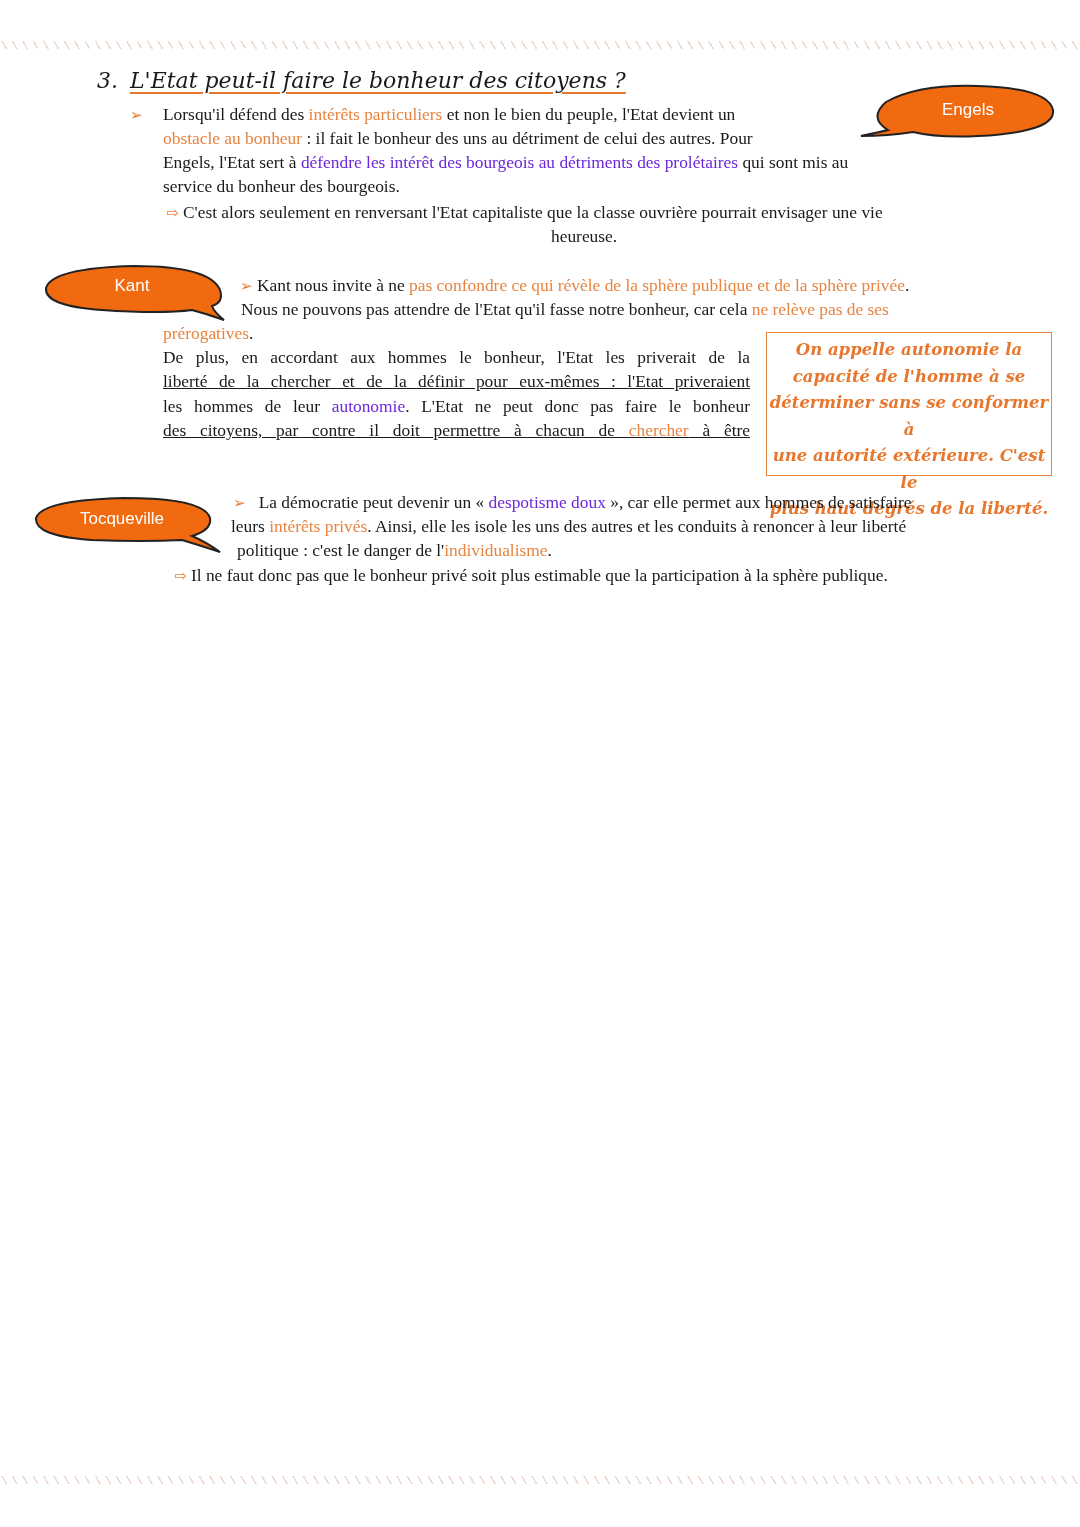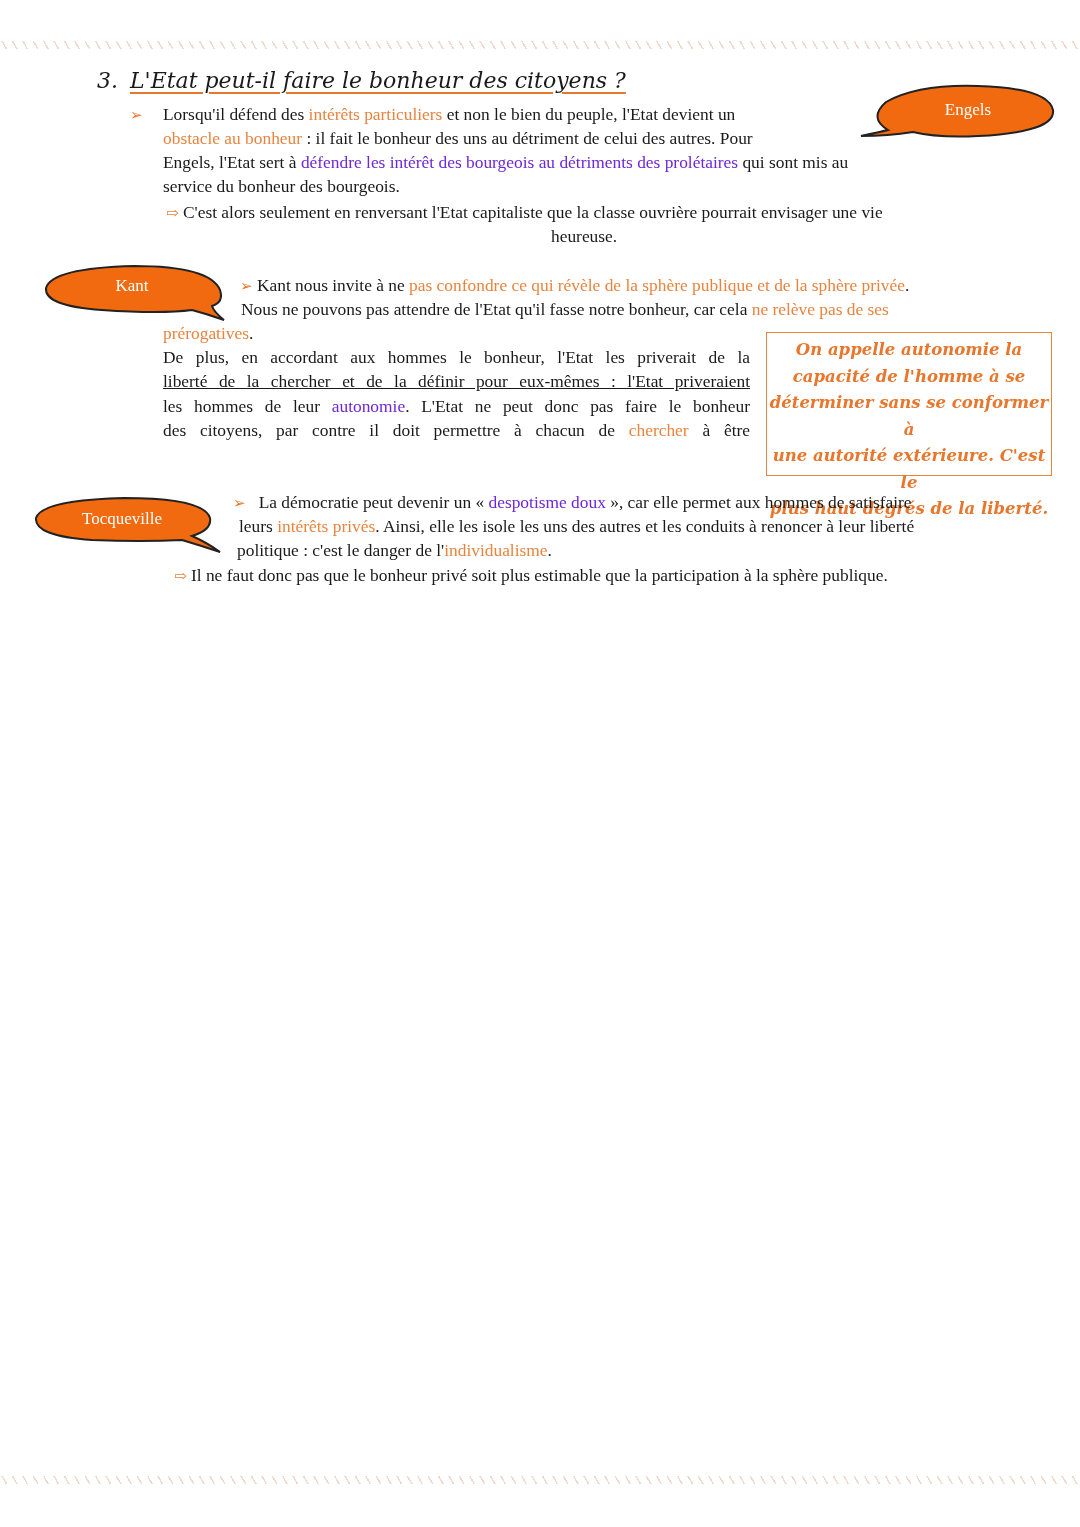--- a/index.html
+++ b/index.html
@@ -11,21 +11,21 @@
   .hatch-bottom { top:1476px; }
   .title { position:absolute; left:97px; top:68px; font-family:"DejaVu Serif", serif; font-style:italic; font-size:22px; color:#1a1a1a; }
   .title .num { margin-right:12px; }
   .title .q { text-decoration: underline; text-decoration-color:#e8762c; text-underline-offset:4px; text-decoration-thickness:2px; }
   .para { position:absolute; font-size:17.4px; line-height:24.3px; }
   .or { color:#e8843f; }
   .ob { color:#6d28d9; font-weight:normal; }
   .arrow { color:#e8762c; font-size:15px; }
   .arrow2 { color:#e8843f; font-size:15px; }
   .bubble { position:absolute; }
-  .bubble-label { position:absolute; font-family:Liberation Serif, serif; font-size:17px; color:#ffffff; text-align:center; }
+  .bubble-label { position:absolute; font-family:Liberation Sans, sans-serif; font-size:17px; color:#ffffff; text-align:center; }
   .defbox { position:absolute; left:766px; top:332px; width:286px; height:144px; border:1.5px solid #e8843f; box-sizing:border-box;
             font-family:"DejaVu Serif", serif; font-style:italic; font-weight:bold; color:#e8762c; font-size:16.5px; line-height:26.5px; text-align:center; padding-top:4px; }
   .just { text-align:justify; }
 </style>
 </head>
 <body>
 
 <div class="hatch hatch-top"></div>
 
 <div class="title">
@@ -71,21 +71,21 @@
   <span>Nous ne pouvons pas attendre de l'Etat qu'il fasse notre bonheur, car cela </span><span class="or">ne relève pas de ses</span>
 </div>
 <div class="para" style="left:163px; top:321px;">
   <span class="or">prérogatives</span><span>.</span>
 </div>
 
 <div class="para just" style="left:163px; top:345px; width:587px;">
   <div style="text-align-last:justify;">De plus, en accordant aux hommes le bonheur, l'Etat les priverait de la</div>
   <div style="text-align-last:justify;text-decoration:underline;">liberté de la chercher et de la définir pour eux-mêmes : l'Etat priveraient</div>
   <div style="text-align-last:justify;"><span>les hommes de leur </span><span class="ob">autonomie</span><span>. L'Etat ne peut donc pas faire le bonheur</span></div>
-  <div style="text-align-last:justify;"><span>des citoyens, par contre il doit permettre à chacun de </span><span class="or">chercher</span><span> à être</span></div>
+  <div style="text-align-last:justify;text-decoration:underline;"><span>des citoyens, par contre il doit permettre à chacun de </span><span class="or">chercher</span><span> à être</span></div>
 </div>
 
 <div class="defbox">
   <div>On appelle autonomie la</div>
   <div>capacité de l'homme à se</div>
   <div>déterminer sans se conformer à</div>
   <div>une autorité extérieure. C'est le</div>
   <div>plus haut degrés de la liberté.</div>
 </div>
 
@@ -93,21 +93,21 @@
   <svg width="200" height="60">
     <path d="M160 42 Q180 36 178 24 Q172 4 92 4 Q10 6 4 24 Q2 42 60 46 Q110 48 150 46 Q170 52 188 58 Q174 48 160 42 Z" fill="#f26a10" stroke="#222" stroke-width="2"></path>
   </svg>
   <div class="bubble-label" style="left:30px; top:15px; width:120px;">Tocqueville</div>
 </div>
 
 <div class="para" style="left:233px; top:490px; width:790px;">
   <span class="arrow">➢</span>&nbsp;&nbsp;
   <span>La démocratie peut devenir un « </span><span class="ob">despotisme doux</span><span> », car elle permet aux hommes de satisfaire</span>
 </div>
-<div class="para" style="left:231px; top:514px; width:790px;margin-left:8px;">
+<div class="para" style="left:231px; top:514px; width:790px;">
   <span>leurs </span><span class="or">intérêts privés</span><span>. Ainsi, elle les isole les uns des autres et les conduits à renoncer à leur liberté</span>
 </div>
 <div class="para" style="left:237px; top:538px; width:790px;">
   <span>politique : c'est le danger de l'</span><span class="or">individualisme</span><span>.</span>
 </div>
 <div class="para" style="left:174px; top:563px; width:860px;">
   <span class="arrow2">⇨</span>
   <span>Il ne faut donc pas que le bonheur privé soit plus estimable que la participation à la sphère publique.</span>
 </div>
 

